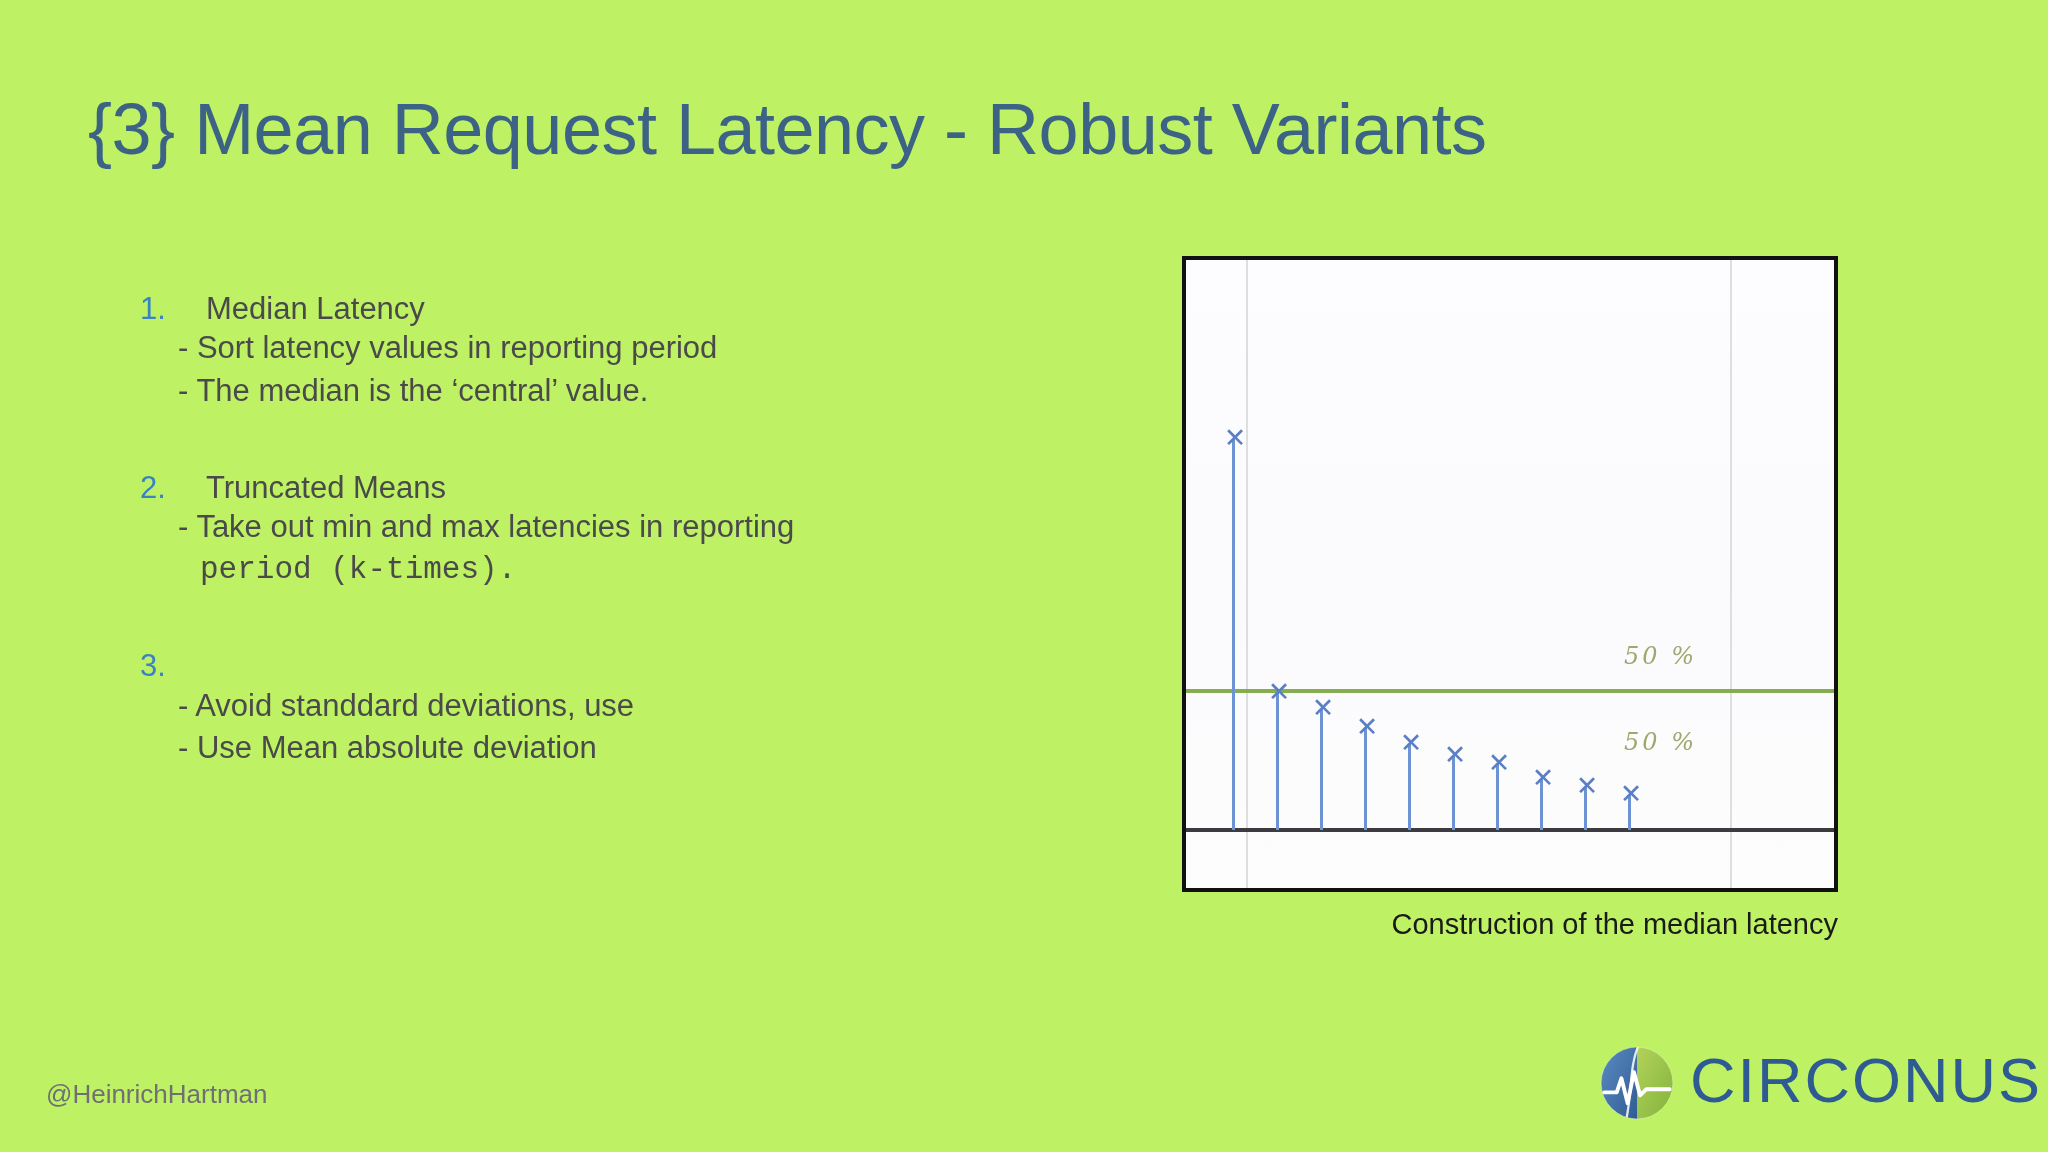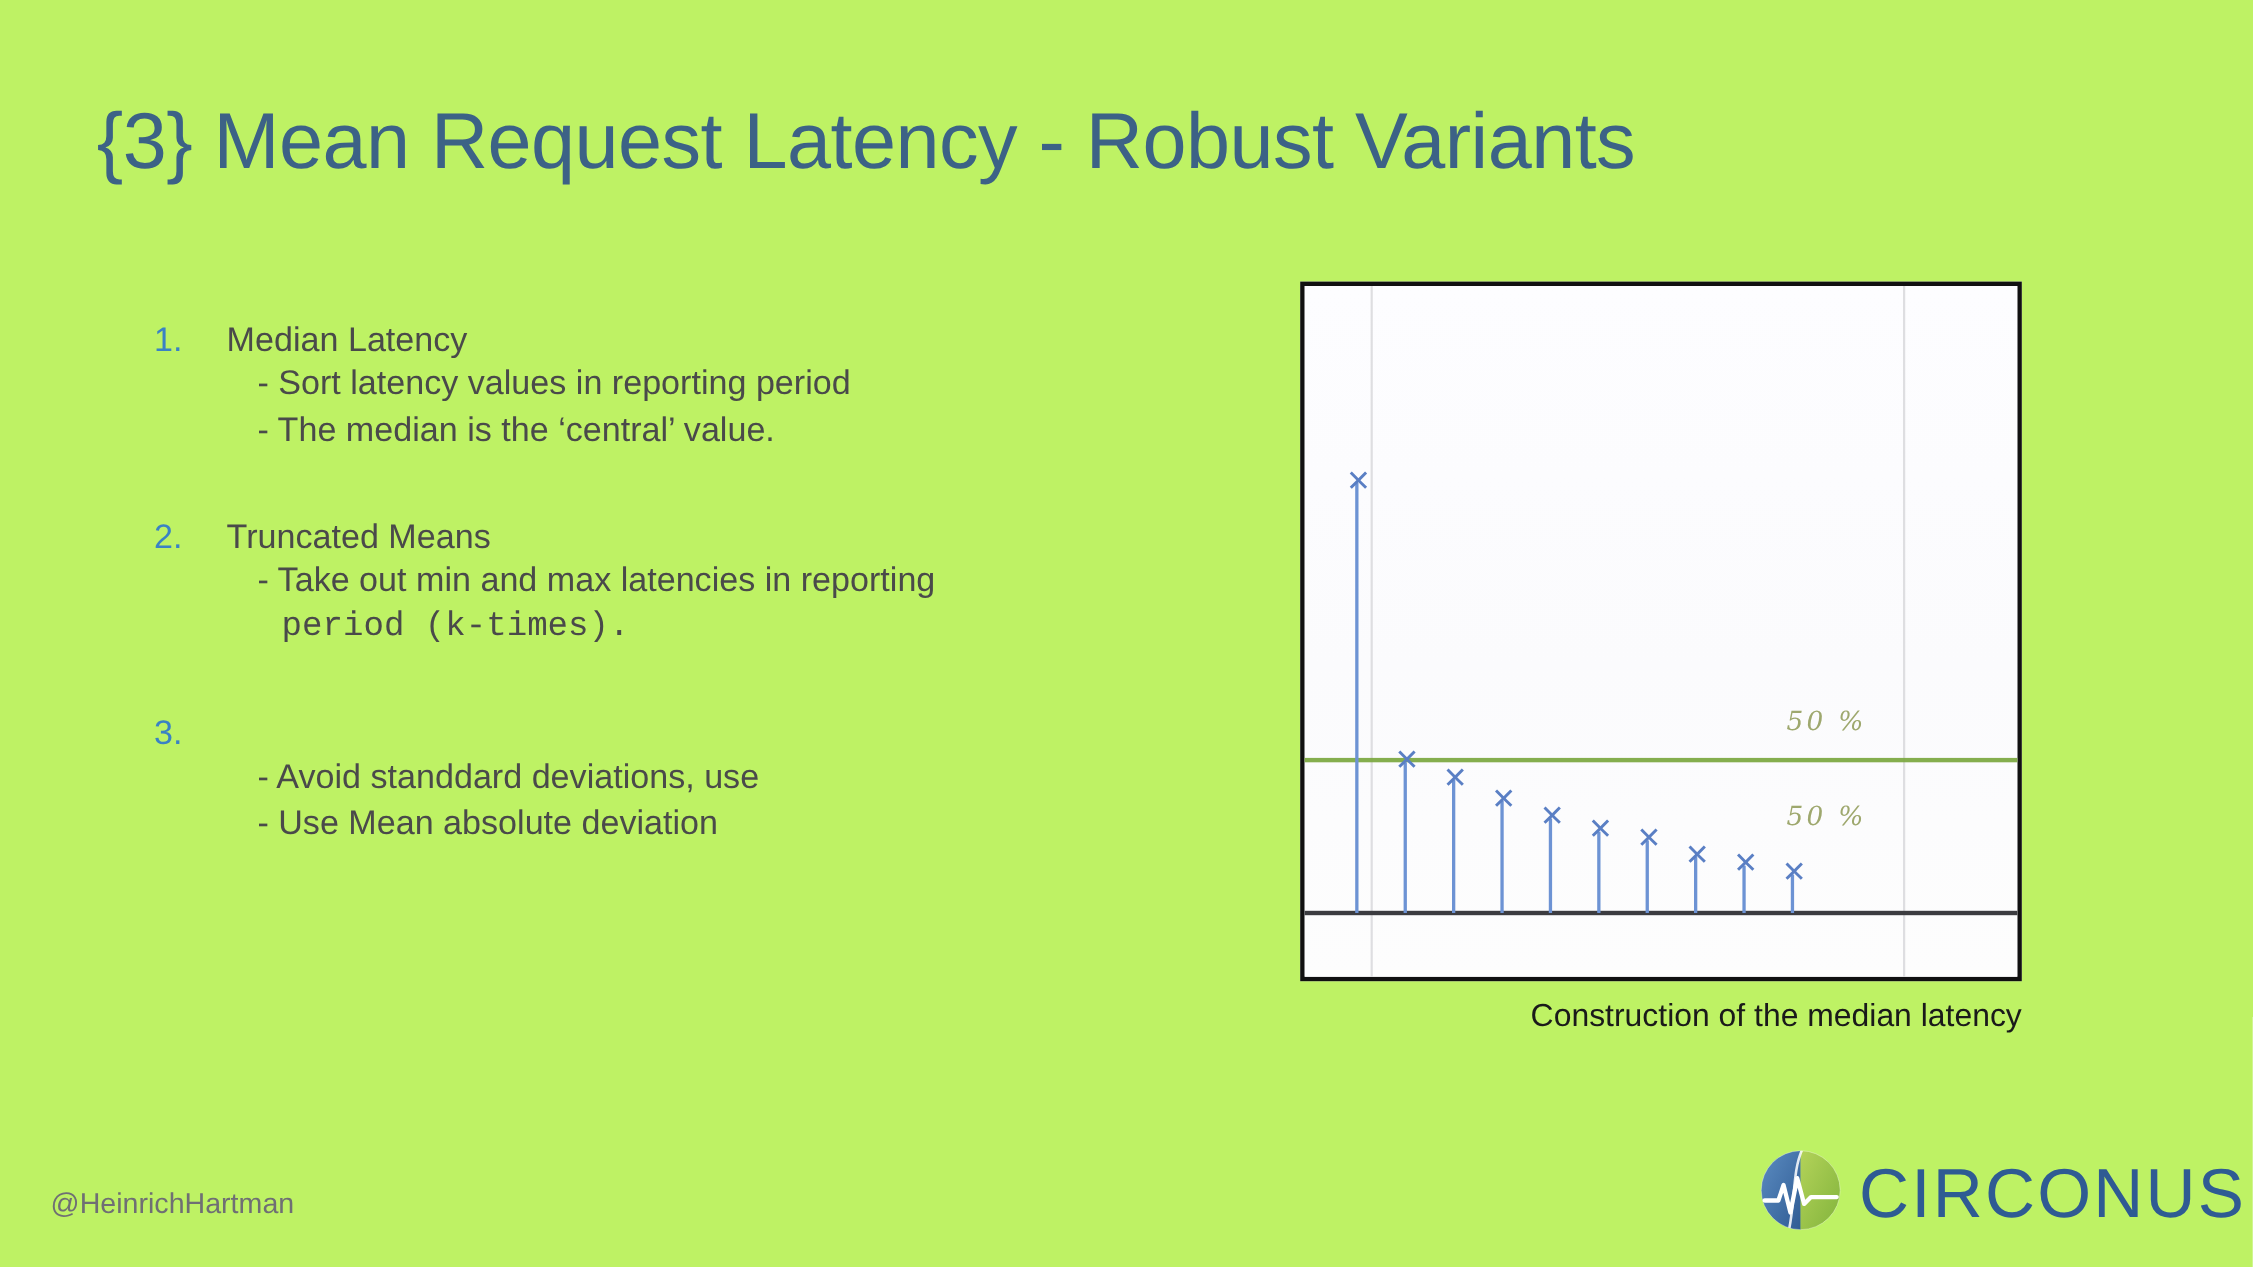--- a/index.html
+++ b/index.html
@@ -44,21 +44,21 @@
     width:66px;
     flex:0 0 66px;
   }
   .head-text{
     color:#4a4a4a;
     font-size:31px;
   }
   .sub{
     color:#4a4a4a;
     font-size:31px;
-    margin-left:94px;
+    margin-left:38px;
     line-height:1.38;
     white-space:nowrap;
   }
   .sub.cont{ padding-left:22px;font-family:Liberation Mono, monospace; }
 
   
   .figure{
     position:absolute;
     left:1182px; top:256px;
     width:656px; height:636px;
@@ -142,21 +142,21 @@
     position:absolute;
     left:46px; bottom:42px;
     font-size:26px;
     color:#6f6f74;
     font-family:"Liberation Sans", sans-serif;
   }
   .logo{
     position:absolute;
     right:6px; bottom:26px;
     display:flex;
-    align-items:center;
+    align-items:flex-start;
     gap:14px;
   }
   .logo-wordmark{
     font-family:"Liberation Sans", sans-serif;
     font-size:63px;
     letter-spacing:2px;
     color:#2f5b93;
     font-weight:400;
   }
 </style>

